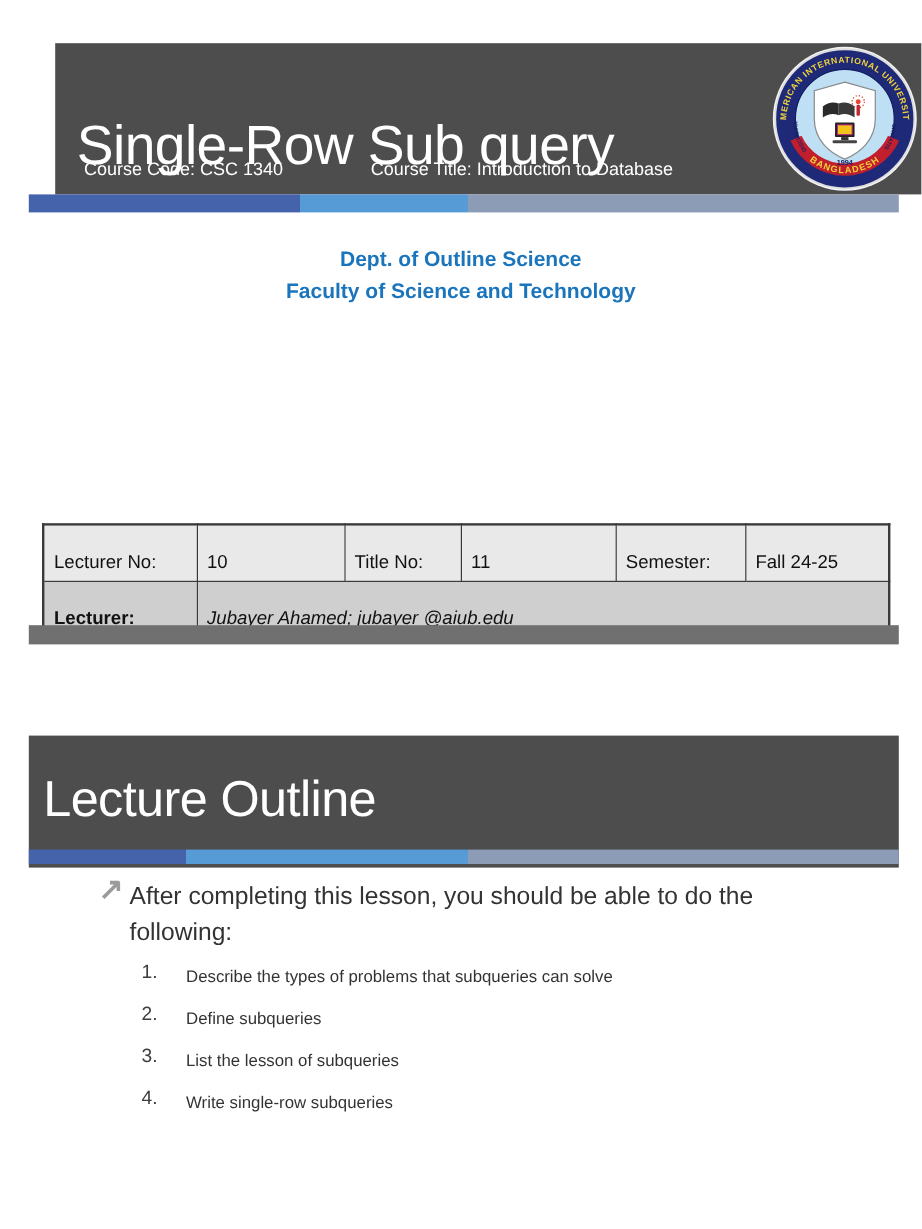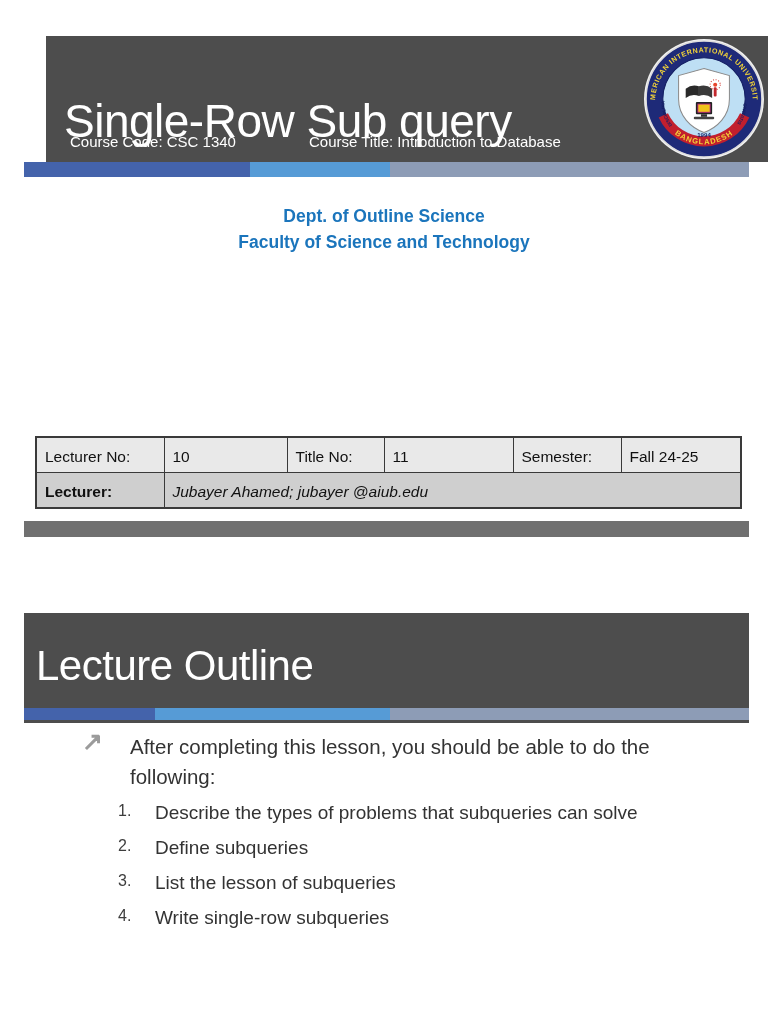--- a/index.html
+++ b/index.html
@@ -43,47 +43,47 @@
   .dept{
     position:absolute;left:0;top:203px;width:768px;text-align:center;
     color:var(--dept_blue);font-size:17.5px;font-weight:bold;line-height:26px;
   }
   
   .info-table{
     position:absolute;left:35px;top:436px;width:705px;border-collapse:collapse;table-layout:fixed;
     border:2px solid var(--table_border);font-size:15.5px;color:#111;
   }
   .info-table td{
-    border:1.5px solid var(--table_border);height:30px;padding:4px 0 0 8px;vertical-align:middle;
+    border:1.5px solid var(--table_border);height:30px;padding:16px 0 0 8px;vertical-align:middle;
     overflow:hidden;white-space:nowrap;
   }
   .info-table .r1 td{background:var(--table_row1_bg);}
   .info-table .r2 td{background:var(--table_row2_bg);}
   .lbl-bold{font-weight:bold;}
   .val-italic{font-style:italic;}
   
   .divider-bar{position:absolute;left:24px;top:521px;width:725px;height:16px;background:var(--divider_gray);}
   
   .band2{position:absolute;left:24px;top:613px;width:725px;height:110px;background:var(--band_bg);}
   .slide-title2{
     position:absolute;left:12px;top:32px;color:#ffffff;font-size:42px;font-weight:400;
     letter-spacing:-0.5px;line-height:1;white-space:nowrap;
   }
   .bullet-arrow{
     position:absolute;left:82px;top:729px;color:var(--bullet_gray);
     font-size:25px;font-weight:bold;line-height:1;
   }
   .intro{
-    position:absolute;left:130px;top:732px;width:575px;
+    position:absolute;left:108px;top:732px;width:575px;
     color:var(--body_text);font-size:20.5px;line-height:30px;
   }
   .obj-list{position:absolute;left:118px;top:799px;width:575px;list-style:none;margin:0;padding:0;}
   .obj-item{display:flex;margin-bottom:7px;}
   .obj-num{width:37px;flex:0 0 37px;font-size:16px;color:#3d3d3d;padding-top:3px;}
-  .obj-text{width:505px;color:var(--body_text);font-size:19px;line-height:28px;}
+  .obj-text{width:505px;color:var(--body_text);font-size:14px;line-height:28px;}
 </style>
 </head>
 <body>
 
 <div class="page">
 
   <div class="band1">
     <div class="slide-title1">Single-Row Sub query</div>
     <div class="course-row">
       <span class="course-code">Course Code: CSC 1340</span>

